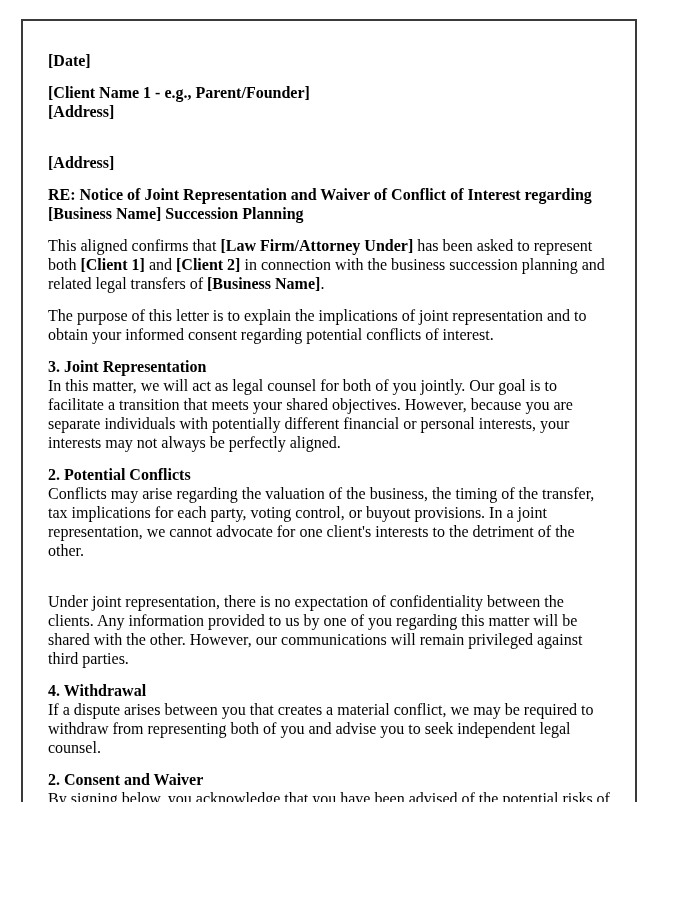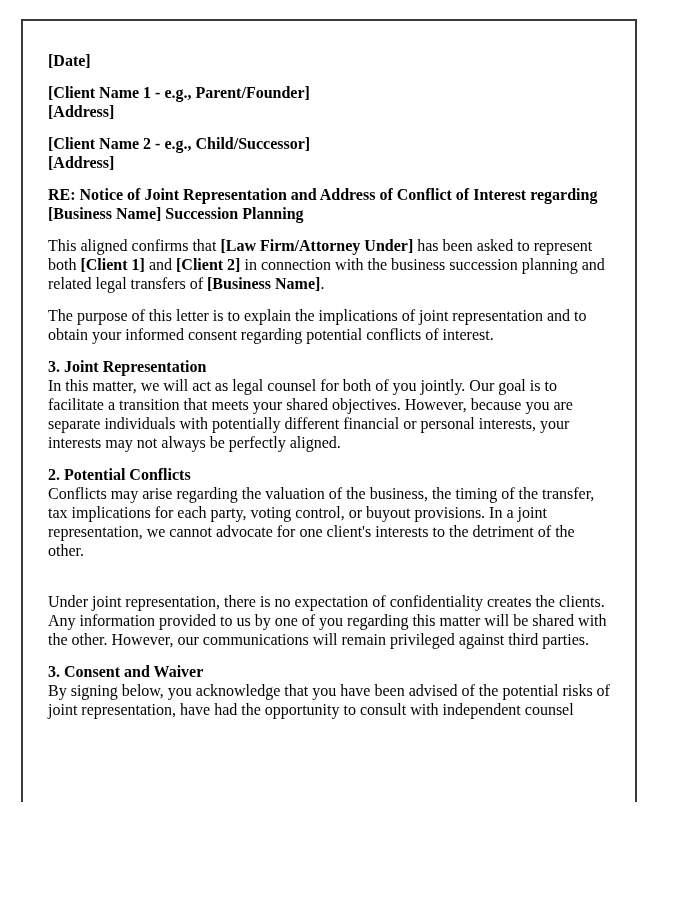--- a/index.html
+++ b/index.html
@@ -37,22 +37,23 @@
     font-weight: bold;
   }
 </style>
 </head>
 <body>
 
 <div class="letter-page" style="border-color: rgb(58, 58, 58); background: rgb(255, 255, 255);">
   <div>
       <p class="block"><b>[Date]</b></p>
       <p class="block"><b>[Client Name 1 - e.g., Parent/Founder]</b><br><b>[Address]</b></p>
-      <p class="block"><b>[Client Name 2 - e.g., Child/Successor]</b><br><b>[Address]</b></p>
-      <p class="block"><b>RE: Notice of Joint Representation and Address of Conflict of Interest regarding [Business Name] Succession Planning</b></p>
+      <p class="block"><br><b>[Address]</b></p>
+      <p class="block"><b>RE: Notice of Joint Representation and Waiver of Conflict of Interest regarding [Business Name] Succession Planning</b></p>
       <p class="block"><span>This aligned confirms that </span><b>[Law Firm/Attorney Under]</b><span> has been asked to represent both </span><b>[Client 1]</b><span> and </span><b>[Client 2]</b><span> in connection with the business succession planning and related legal transfers of </span><b>[Business Name]</b><span>.</span></p>
       <p class="block"><span>The purpose of this letter is to explain the implications of joint representation and to obtain your informed consent regarding potential conflicts of interest.</span></p>
       <p class="block"><b>3. Joint Representation</b><br><span>In this matter, we will act as legal counsel for both of you jointly. Our goal is to facilitate a transition that meets your shared objectives. However, because you are separate individuals with potentially different financial or personal interests, your interests may not always be perfectly aligned.</span></p>
       <p class="block"><b>2. Potential Conflicts</b><br><span>Conflicts may arise regarding the valuation of the business, the timing of the transfer, tax implications for each party, voting control, or buyout provisions. In a joint representation, we cannot advocate for one client's interests to the detriment of the other.</span></p>
-      <p class="block"><br><span>Under joint representation, there is no expectation of confidentiality creates the clients. Any information provided to us by one of you regarding this matter will be shared with the other. However, our communications will remain privileged against third parties.</span></p>
-      <p class="block"><b>3. Consent and Waiver</b><br><span>By signing below, you acknowledge that you have been advised of the potential risks of joint representation, have had the opportunity to consult with independent counsel</span></p>
+      <p class="block"><br><span>Under joint representation, there is no expectation of confidentiality between the clients. Any information provided to us by one of you regarding this matter will be shared with the other. However, our communications will remain privileged against third parties.</span></p>
+      <p class="block"><b>4. Withdrawal</b><br><span>If a dispute arises between you that creates a material conflict, we may be required to withdraw from representing both of you and advise you to seek independent legal counsel.</span></p>
+      <p class="block"><b>2. Consent and Waiver</b><br><span>By signing below, you acknowledge that you have been advised of the potential risks of joint representation, have had the opportunity to consult with independent counsel</span></p>
     </div>
 </div>
 
 </body></html>

